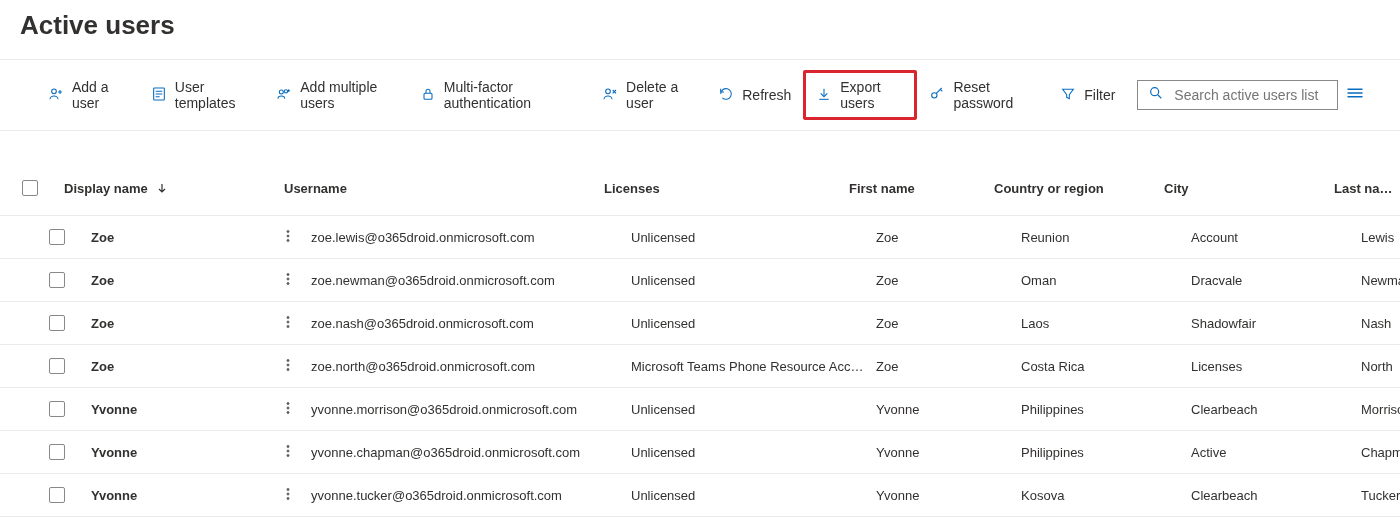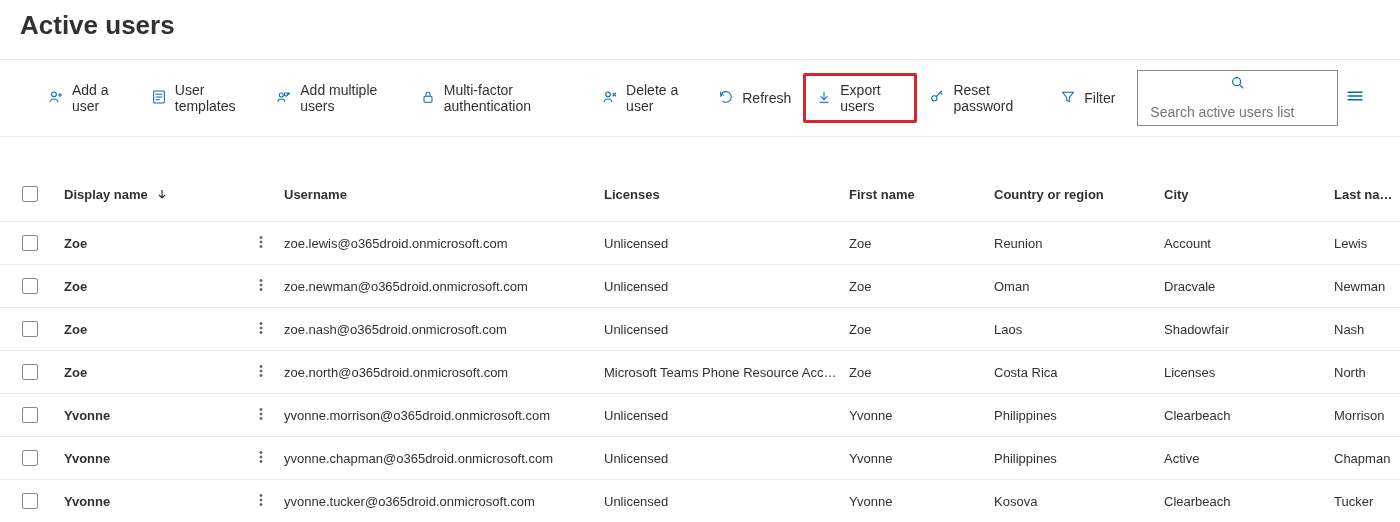--- a/index.html
+++ b/index.html
@@ -6,31 +6,31 @@
   html, body { margin:0; padding:0; font-family: "Segoe UI", Arial, sans-serif; color:#323130; background:#fff; }
   body { width:1400px; }
   .page-title { font-size:26px; font-weight:700; padding:10px 20px 18px; }
   .hr { border-top:1px solid #edebe9; }
 
   .toolbar { display:flex; align-items:center; padding:10px 36px; border-bottom:1px solid #edebe9; }
   .tbtn { display:inline-flex; align-items:center; gap:8px; padding:6px 10px; font-size:14px; color:#323130; cursor:pointer; border-radius:2px; border:2px solid transparent; }
   .tbtn svg { width:16px; height:16px; stroke:#0a6cbf; fill:none; }
   .tbtn.export { border:3px solid #d8252e; }
 
-  .search { display:inline-flex; align-items:center; gap:8px; border:1px solid #8a8886; padding:4px 10px; width:230px; margin-left:10px;flex-direction:column; }
+  .search { display:inline-flex; align-items:center; gap:8px; border:1px solid #8a8886; padding:4px 10px; width:230px; margin-left:10px; }
   .search svg { width:16px; height:16px; stroke:#0a6cbf; fill:none; }
   .search input { border:none; outline:none; font-size:14px; width:100%; color:#605e5c; }
 
   .opts { margin-left:8px; color:#0a6cbf; }
   .opts svg { width:18px; height:14px; stroke:#0a6cbf; fill:none; }
 
   .table { width:100%; }
   .thead, .trow { display:grid; grid-template-columns: 60px 190px 30px 320px 245px 145px 170px 170px 70px; align-items:center; border-bottom:1px solid #edebe9; }
   .thead { height:55px; font-size:13px; font-weight:700; color:#323130; }
-  .trow  { height:43px; font-size:13px; color:#323130; }
+  .trow  { height:43px; font-size:13px; color:#323130;padding-left:27px; }
   .cell { padding:0 4px; white-space:nowrap; overflow:hidden; text-overflow:ellipsis; }
   .cell.cb { display:flex; justify-content:center; }
   .chk { width:16px; height:16px; border:1px solid #8a8886; border-radius:2px; display:inline-block; }
   .dn { font-weight:600; }
   .sort-arrow { display:inline-flex; margin-left:6px; }
   .sort-arrow svg { width:10px; height:10px; stroke:#323130; fill:none; }
   .dots svg { width:14px; height:14px; stroke:#605e5c; fill:#605e5c; }
 
   .blank { height:30px; }
 </style>

